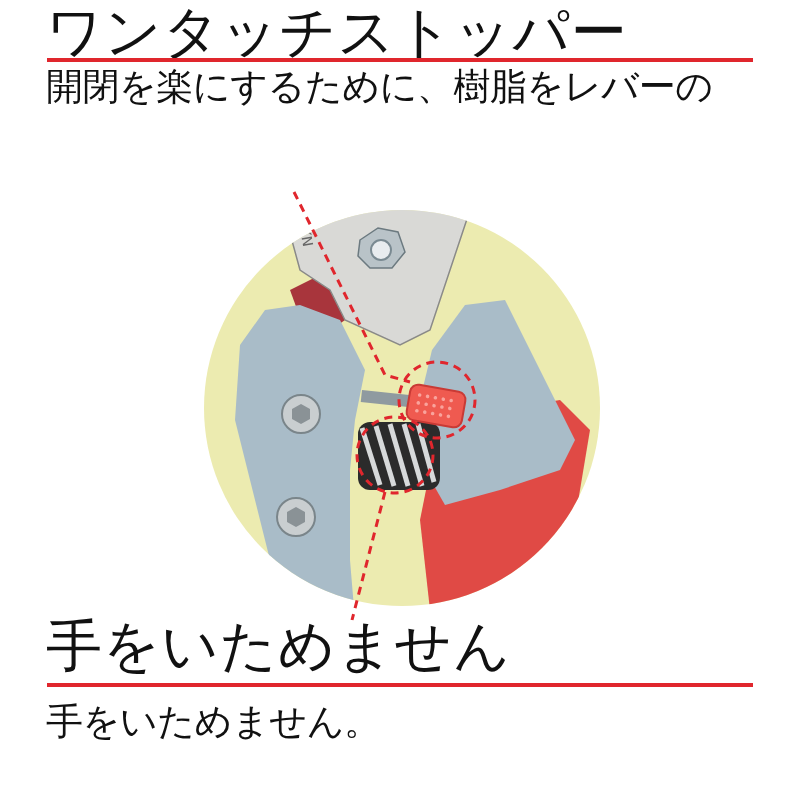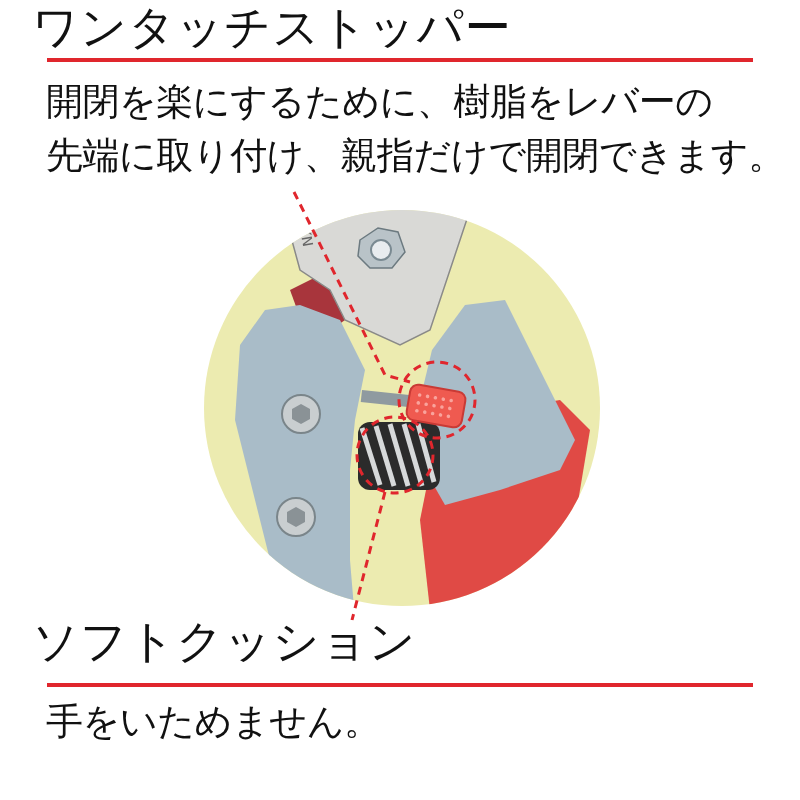--- a/index.html
+++ b/index.html
@@ -1,30 +1,29 @@
 <!DOCTYPE html>
 <html><head>
   <meta charset="utf-8">
   <style>
     html, body { margin:0; padding:0; background:#ffffff; }
     body { width:800px; height:800px; position:relative; overflow:hidden;
       font-family: "DejaVu Sans", "Liberation Sans", sans-serif; color:#111; }
-    .heading { position:absolute; left:32px; font-size:46px; font-weight:400; letter-spacing:1px; line-height:1; white-space:nowrap; }
+    .heading { position:absolute; left:46px; font-size:56px; font-weight:400; letter-spacing:1px; line-height:1; white-space:nowrap; }
     .rule { position:absolute; left:47px; width:706px; height:4px; background:#e0262d; }
     .body-text { position:absolute; left:46px; font-size:37px; line-height:54px; white-space:nowrap; letter-spacing:-0.5px; }
     .illus { position:absolute; left:0; top:0; width:800px; height:800px; }
   </style>
 </head>
 <body>
 
 <div class="heading" style="top:4px;">ワンタッチストッパー</div>
 <div class="rule" style="top:58px;"></div>
-<div class="body-text" style="top:75px;">
+<div class="body-text" style="top:60px;">
   <div>開閉を楽にするために、樹脂をレバーの</div>
-  <div>先端に取り付け、親指だけで開閉できます。</div>
 </div>
 
 <svg class="illus" viewBox="0 0 800 800" xmlns="http://www.w3.org/2000/svg">
   <defs>
     <clipPath id="circ">
         <circle cx="402" cy="408" r="198"></circle>
       </clipPath>
   </defs>
   <circle cx="402" cy="408" r="198" fill="#ecebb0"></circle>
   <g clip-path="url(#circ)">
@@ -88,17 +87,17 @@
   </g>
 
   <g stroke="#e0262d" stroke-width="3" fill="none" stroke-dasharray="8 6">
     <path d="M294 192 L385 375 L410 382"></path>
     <circle cx="437" cy="400" r="38"></circle>
     <circle cx="395" cy="455" r="38"></circle>
     <path d="M385 492 L352 620"></path>
   </g>
 </svg>
 
-<div class="heading" style="top:618px;">ソフトクッション</div>
+<div class="heading" style="top:618px;">手をいためません</div>
 <div class="rule" style="top:683px;"></div>
 <div class="body-text" style="top:695px;">
   <div>手をいためません。</div>
 </div>
 
 </body></html>

